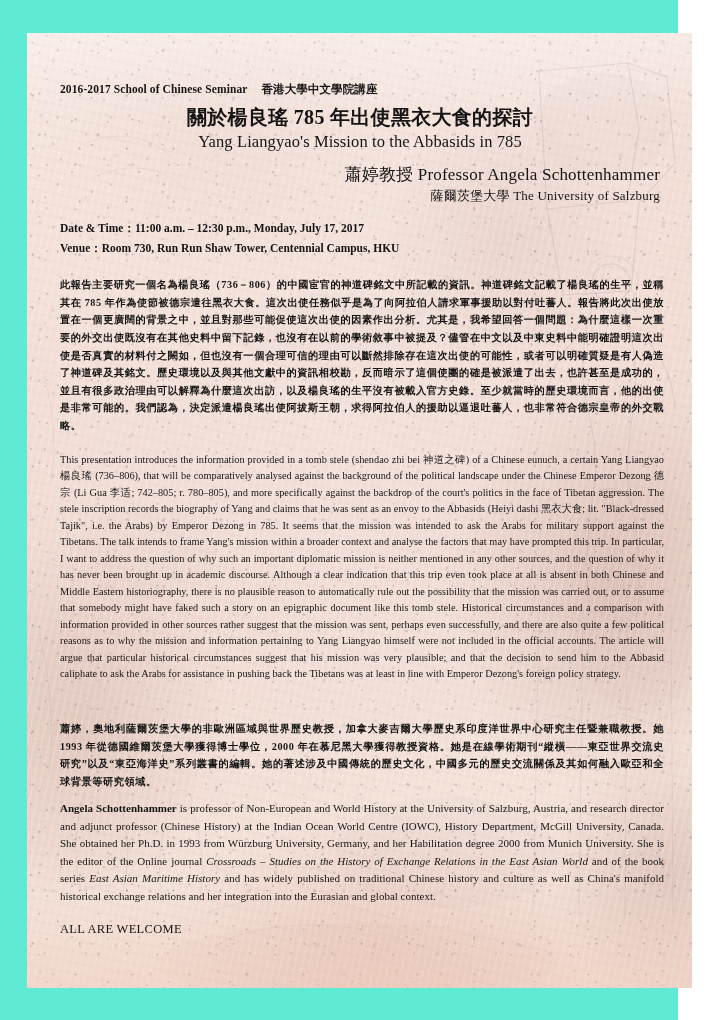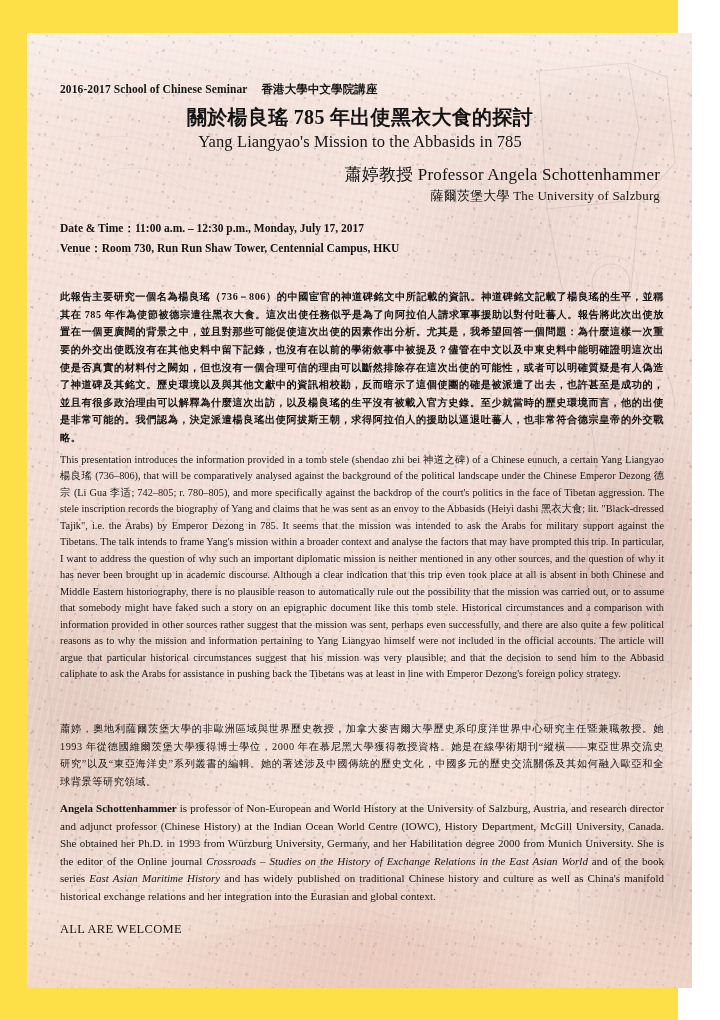--- a/index.html
+++ b/index.html
@@ -14,21 +14,21 @@
     overflow: hidden;
     font-family: "Liberation Serif", "DejaVu Serif", serif;
     color: #111111;
   }
 
   
   #poster {
     position: relative;
     width: 678px;
     height: 1020px;
-    background: #fde047;
+    background: #5eead4;
   }
 
   
   #bg-art {
     position: absolute;
     left: 27px;
     top: 33px;
     width: 665px;
     height: 955px;
     overflow: hidden;
@@ -168,21 +168,21 @@
     width: 600px;
     font-size: 11.5px;
     font-weight: bold;
     line-height: 1.72;
     color: #141414;
   }
   .details div { white-space: nowrap; }
 
   .cn-abstract {
     left: 60px;
-    top: 288px;
+    top: 276px;
     width: 604px;
     font-size: 10.2px;
     font-weight: bold;
     line-height: 1.73;
     text-align: justify;
     text-justify: inter-character;
     letter-spacing: 0.55px;
     color: #151515;
     text-indent: 0;
   }
@@ -195,21 +195,21 @@
     line-height: 1.60;
     text-align: justify;
     color: #161616;
   }
 
   .cn-bio {
     left: 60px;
     top: 720px;
     width: 604px;
     font-size: 10.2px;
-    font-weight: normal;
+    font-weight: bold;
     line-height: 1.73;
     text-align: justify;
     text-justify: inter-character;
     letter-spacing: 0.55px;
     color: #151515;
   }
 
   .en-bio {
     left: 60px;
     top: 800px;

